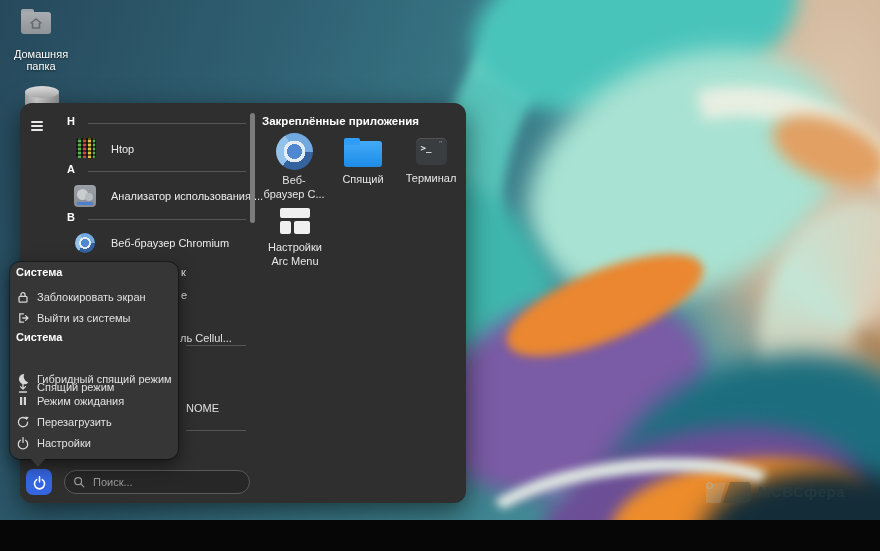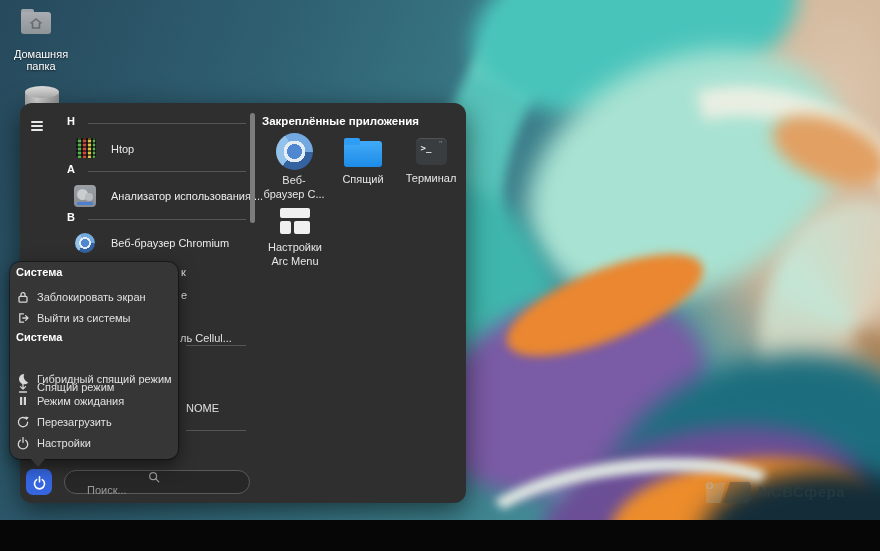--- a/index.html
+++ b/index.html
@@ -67,21 +67,21 @@
   .pterm{position:relative;display:inline-block;width:31px;height:27px;margin:5px 0 5px;background:#393d40;border-radius:5px;box-shadow:inset 0 1px 0 rgba(255,255,255,.12);}
   .pterm::before{content:">_";position:absolute;left:5px;top:5px;font-family:"DejaVu Sans Mono",monospace;font-size:9px;font-weight:bold;color:#ebebeb;}
   .pterm::after{content:"\2019\2019";position:absolute;right:4px;top:1px;font-size:8px;color:rgba(255,255,255,.45);}
   .parc{position:relative;display:inline-block;width:34px;height:30px;margin:2px 0 3px;}
   .parc i{position:absolute;background:#f0f0f0;border-radius:2px;}
   .parc i:nth-child(1){left:2px;top:2px;width:30px;height:10px;}
   .parc i:nth-child(2){left:2px;top:15px;width:11px;height:13px;}
   .parc i:nth-child(3){left:16px;top:15px;width:16px;height:13px;}
   
   #power-button{left:26px;top:469px;width:26px;height:26px;border-radius:7px;background:#3566e0;z-index:3;cursor:pointer;display:flex;align-items:center;justify-content:center;}
-  #search-field{left:64px;top:470px;width:186px;height:24px;border-radius:13px;background:#272727;border:1px solid #5a5a5a;box-sizing:border-box;z-index:3;display:flex;align-items:center;padding:0 8px;flex-direction:column;}
+  #search-field{left:64px;top:470px;width:186px;height:24px;border-radius:13px;background:#272727;border:1px solid #5a5a5a;box-sizing:border-box;z-index:3;display:flex;align-items:center;padding:0 8px;}
   #search-field svg{flex:0 0 auto;margin-right:6px;}
   #search-input{background:transparent;border:none;outline:none;color:#ddd;font-size:11px;width:140px;font-family:inherit;}
   #search-input::placeholder{color:#9a9a9a;}
   
   #session-popup{left:10px;top:262px;width:168px;height:197px;background:#363636;border-radius:10px;
     box-shadow:0 6px 18px rgba(0,0,0,.55),0 0 0 1px rgba(0,0,0,.35);z-index:4;}
   .popup-tail{left:30px;top:458px;width:0;height:0;border-left:8px solid transparent;border-right:8px solid transparent;border-top:9px solid #363636;z-index:4;}
   .srow{position:absolute;left:16px;width:150px;height:18px;z-index:5;display:flex;align-items:center;cursor:pointer;}
   .srow svg{flex:0 0 14px;margin-right:7px;}
   .srow span{color:#e0e0e0;white-space:nowrap;}

